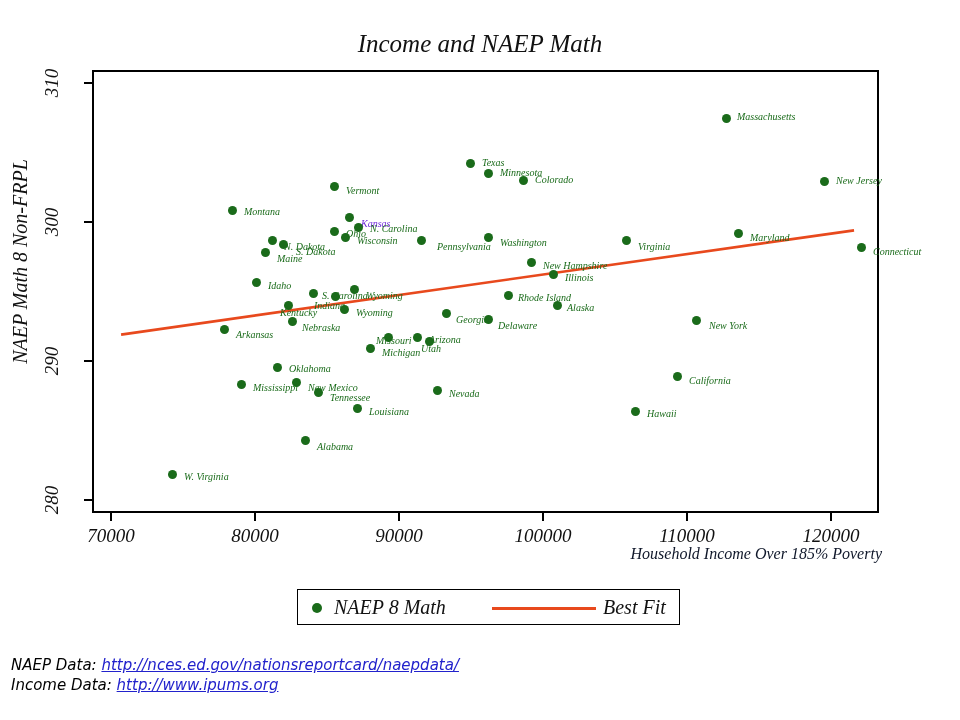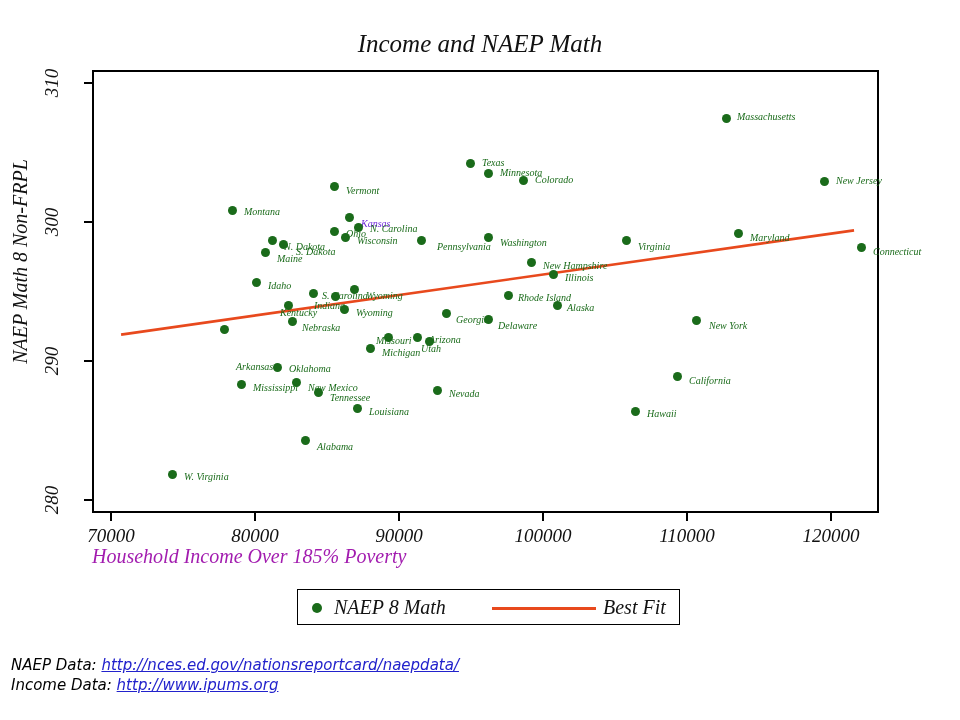--- a/index.html
+++ b/index.html
@@ -20,22 +20,22 @@
     border:2px solid #000;box-sizing:border-box;background:transparent;
   }
 
   .ylabel{
     position:absolute;left:-190px;top:250px;width:420px;text-align:center;
     font-size:20px;color:#111;
     transform:rotate(-90deg);transform-origin:center center;
     white-space:nowrap;
   }
   .xlabel{
-    position:absolute;left:0;top:545px;width:790px;text-align:left;
-    font-size:20px;color:#a21caf;
+    position:absolute;left:0;top:545px;width:790px;text-align:right;
+    font-size:16px;color:#0f172a;
   }
   .xlabel-wrap{position:absolute;left:92px;top:0;width:790px;}
 
   .ytick-label{
     position:absolute;font-size:19px;color:#111;white-space:nowrap;
     transform:rotate(-90deg);transform-origin:center center;
   }
   .xtick-label{
     position:absolute;font-size:19px;color:#111;white-space:nowrap;
     text-align:center;
@@ -182,21 +182,21 @@
       <div class="pt-label" style="left: 518px; top: 292px; color: rgb(26, 107, 26);">Rhode Island</div>
       <div class="dot" title="Alaska" style="left: 552.5px; top: 300.5px; background: rgb(26, 107, 26);"></div>
       <div class="pt-label" style="left: 567px; top: 302px; color: rgb(26, 107, 26);">Alaska</div>
       <div class="dot" title="Georgia" style="left: 441.5px; top: 308.5px; background: rgb(26, 107, 26);"></div>
       <div class="pt-label" style="left: 456px; top: 314px; color: rgb(26, 107, 26);">Georgia</div>
       <div class="dot" title="Delaware" style="left: 483.5px; top: 314.5px; background: rgb(26, 107, 26);"></div>
       <div class="pt-label" style="left: 498px; top: 320px; color: rgb(26, 107, 26);">Delaware</div>
       <div class="dot" title="Nebraska" style="left: 287.5px; top: 316.5px; background: rgb(26, 107, 26);"></div>
       <div class="pt-label" style="left: 302px; top: 322px; color: rgb(26, 107, 26);">Nebraska</div>
       <div class="dot" title="Arkansas" style="left: 219.5px; top: 324.5px; background: rgb(26, 107, 26);"></div>
-      <div class="pt-label" style="left: 236px; top: 329px; color: rgb(26, 107, 26); margin-top: 32px;">Arkansas</div>
+      <div class="pt-label" style="left: 236px; top: 329px; color: rgb(26, 107, 26);">Arkansas</div>
       <div class="dot" title="New York" style="left: 691.5px; top: 315.5px; background: rgb(26, 107, 26);"></div>
       <div class="pt-label" style="left: 709px; top: 320px; color: rgb(26, 107, 26);">New York</div>
       <div class="dot" title="Missouri" style="left: 383.5px; top: 332.5px; background: rgb(26, 107, 26);"></div>
       <div class="pt-label" style="left: 376px; top: 335px; color: rgb(26, 107, 26);">Missouri</div>
       <div class="dot" title="Arizona" style="left: 412.5px; top: 332.5px; background: rgb(26, 107, 26);"></div>
       <div class="pt-label" style="left: 429px; top: 334px; color: rgb(26, 107, 26);">Arizona</div>
       <div class="dot" title="Utah" style="left: 424.5px; top: 336.5px; background: rgb(26, 107, 26);"></div>
       <div class="pt-label" style="left: 421px; top: 343px; color: rgb(26, 107, 26);">Utah</div>
       <div class="dot" title="Michigan" style="left: 365.5px; top: 343.5px; background: rgb(26, 107, 26);"></div>
       <div class="pt-label" style="left: 382px; top: 347px; color: rgb(26, 107, 26);">Michigan</div>

